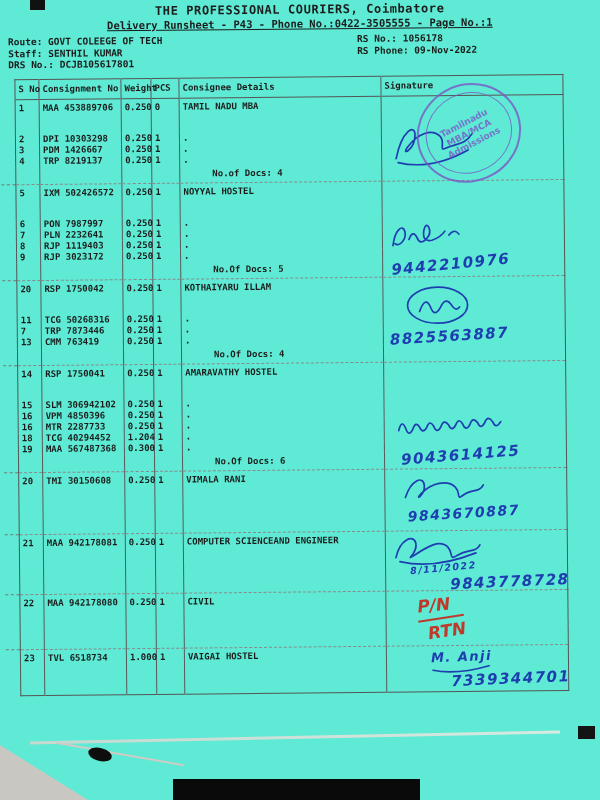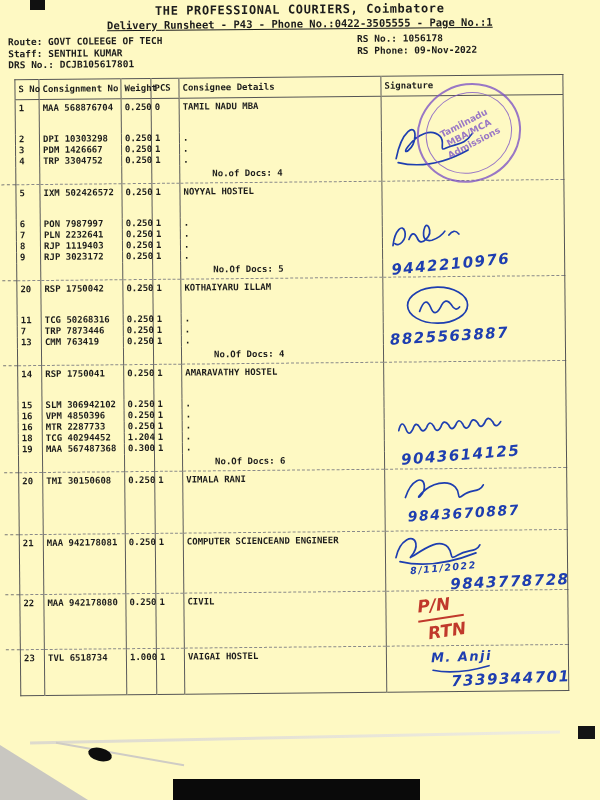--- a/index.html
+++ b/index.html
@@ -1,21 +1,21 @@
 <!DOCTYPE html>
 <html style="--ink-blue: #1e3eb0; --ink-red: #c0392b; --ink-purple: #7d53c6; --ink-text: #1c1c1c;"><head>
 <meta charset="utf-8">
 <style>
   * { margin:0; padding:0; box-sizing:border-box; }
   :root{
     --ink-blue:#1e3eb0; --ink-red:#c0392b; --ink-purple:#7d53c6; --ink-text:#1c1c1c;
   }
   html,body{ width:600px; height:800px; overflow:hidden; }
   body{ background:#fbfaf7; font-family:"DejaVu Sans Mono", monospace; position:relative; }
-  .scan{ position:absolute; inset:0; background:#fef9c3; }
+  .scan{ position:absolute; inset:0; background:#5eead4; }
 
   
   .sheet{ position:absolute; left:0; top:0; width:600px; transform:rotate(-0.55deg); transform-origin:40px 40px; color:var(--ink-text); }
 
   .doc-title{ text-align:center; font-weight:bold; font-size:12px; letter-spacing:0.6px; padding-top:5px; }
   .doc-subtitle{ text-align:center; font-weight:bold; font-size:10.5px; text-decoration:underline; margin-top:1px; }
 
   .meta{ position:relative; font-size:9.5px; font-weight:bold; padding:4px 0 0 8px; line-height:11.5px; }
   .meta .right{ position:absolute; left:357px; }
 
@@ -103,21 +103,21 @@
             <th class="col-cn">Consignment No</th>
             <th class="col-wt">Weight</th>
             <th class="col-pcs">PCS</th>
             <th class="col-consignee">Consignee Details</th>
             <th class="col-sig">Signature</th>
           </tr>
       </thead>
       <tbody>
           <tr class="row-head" style="height: 35px;">
             <td class="col-sno">1</td>
-            <td class="col-cn">MAA 568876704</td>
+            <td class="col-cn">MAA 453889706</td>
             <td class="col-wt">0.250</td>
             <td class="col-pcs">0</td>
             <td class="col-consignee">TAMIL NADU MBA</td>
             <td class="col-sig sig-cell" rowspan="5">
               <div class="stamp">
                 <div class="stamp-inner">
                   <div>Tamilnadu</div>
                   <div>MBA/MCA</div>
                   <div>Admissions</div>
                 </div>
@@ -137,21 +137,21 @@
           </tr>
           <tr class="row-sub" style="height: 11px;">
             <td class="col-sno">3</td>
             <td class="col-cn">PDM 1426667</td>
             <td class="col-wt">0.250</td>
             <td class="col-pcs">1</td>
             <td class="col-consignee">.</td>
           </tr>
           <tr class="row-sub" style="height: 11px;">
             <td class="col-sno">4</td>
-            <td class="col-cn">TRP 3304752</td>
+            <td class="col-cn">TRP 8219137</td>
             <td class="col-wt">0.250</td>
             <td class="col-pcs">1</td>
             <td class="col-consignee">.</td>
           </tr>
           <tr class="row-docs" style="height: 17px;">
             <td class="col-sno"></td>
             <td class="col-cn"></td>
             <td class="col-wt"></td>
             <td class="col-pcs"></td>
             <td class="col-consignee docs-note">No.of Docs: 4</td>

